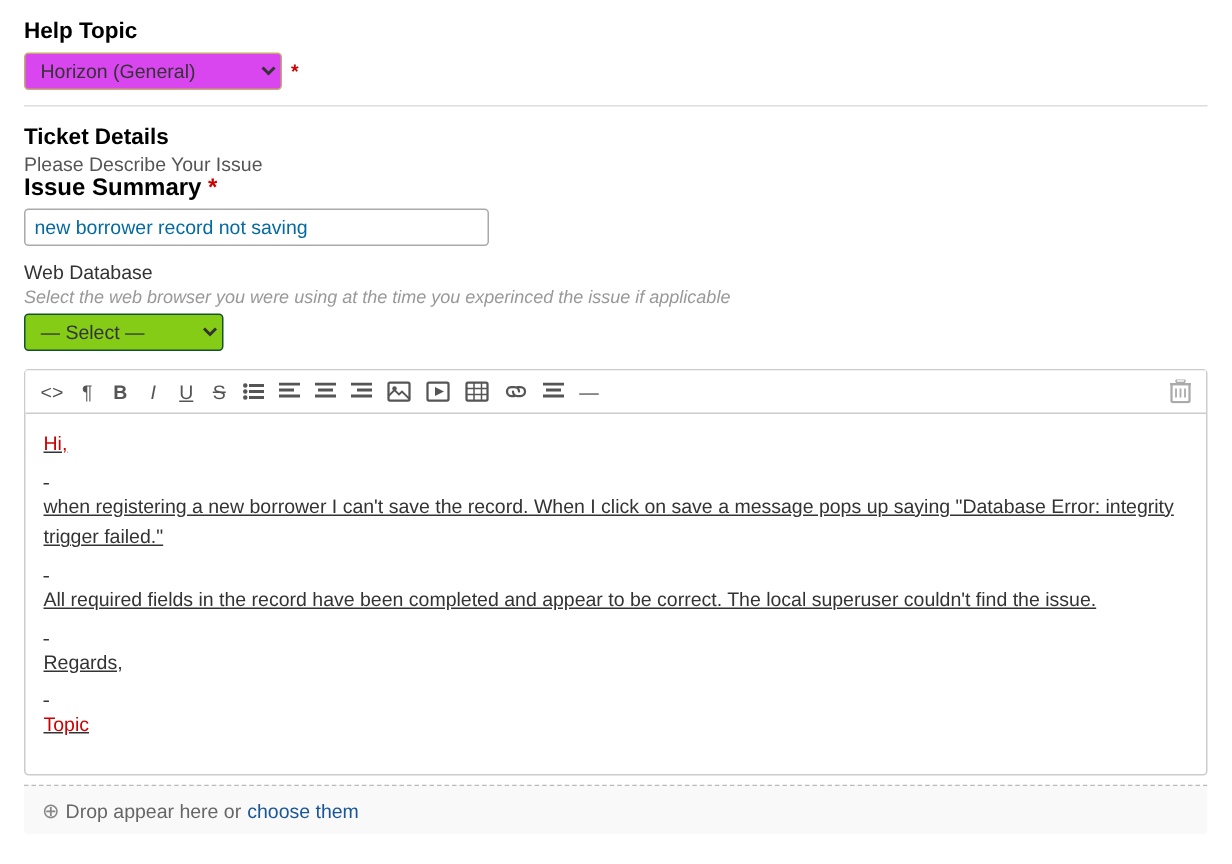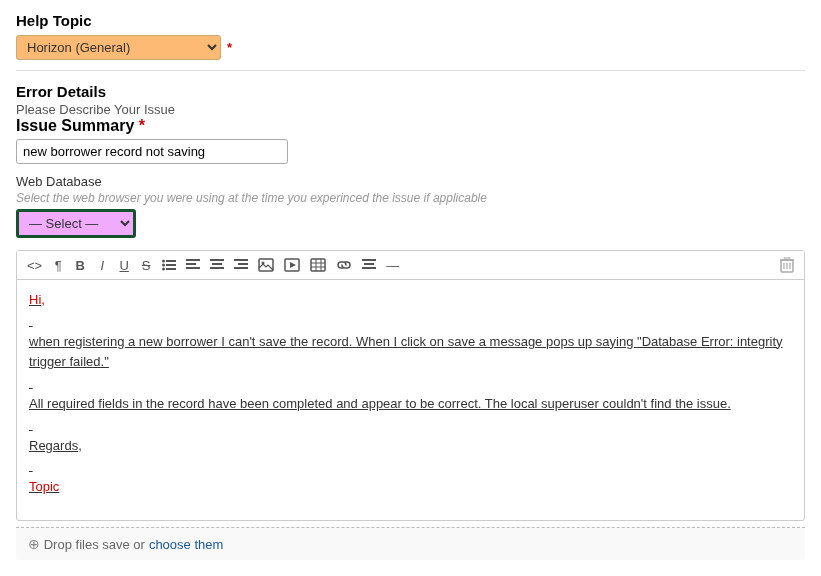--- a/index.html
+++ b/index.html
@@ -25,22 +25,22 @@
       gap: 6px;
       margin-bottom: 8px;
     }
 
     .help-topic-select {
       border: 1px solid #c8a96e;
       border-radius: 3px;
       padding: 3px 6px;
       font-size: 13px;
       color: #333;
-      background: #fdba74;
-      width: 205px;
+      background: #d946ef;
+      width: 172px;
       appearance: auto;
     }
 
     .required-star {
       color: #cc0000;
       font-weight: bold;
     }
 
     hr.divider {
       border: none;
@@ -69,46 +69,46 @@
 
     .field-label .required-star {
       color: #cc0000;
     }
 
     .issue-summary-input {
       border: 1px solid #aaa;
       border-radius: 3px;
       padding: 4px 6px;
       font-size: 13px;
-      width: 272px;
-      color: #000000;
+      width: 310px;
+      color: #0369a1;
     }
 
     .web-browser-label {
       font-size: 13px;
       color: #333;
       margin-top: 10px;
       margin-bottom: 2px;
     }
 
     .web-browser-hint {
       font-size: 12px;
       color: #999;
       font-style: italic;
       margin-bottom: 4px;
     }
 
     .browser-select {
-      border: 3px solid #14532d;
+      border: 1px solid #14532d;
       border-radius: 3px;
       padding: 3px 6px;
       font-size: 13px;
       color: #333;
-      background: #f0abfc;
-      width: 120px;
+      background: #84cc16;
+      width: 133px;
       appearance: auto;
     }
 
     
     .editor-container {
       border: 1px solid #ccc;
       border-radius: 3px;
       margin-top: 12px;
     }
 
@@ -209,21 +209,21 @@
       <option>Horizon (General)</option>
       <option>Other</option>
     </select>
     <span class="required-star">*</span>
   </div>
 </div>
 
 <hr class="divider">
 
 <div>
-  <div class="ticket-details-title">Error Details</div>
+  <div class="ticket-details-title">Ticket Details</div>
   <div class="ticket-subtitle">Please Describe Your Issue</div>
 
   <div>
     <div class="field-label">
       <span>Issue Summary</span>
       <span class="required-star">*</span>
     </div>
     <input class="issue-summary-input" type="text" value="new borrower record not saving" style="">
   </div>
 
@@ -340,15 +340,15 @@
     <p class="editor-line black">All required fields in the record have been completed and appear to be correct.  The local superuser couldn't find the issue.</p>
     <p class="editor-line empty">&nbsp;</p>
     <p class="editor-line black">Regards,</p>
     <p class="editor-line empty">&nbsp;</p>
     <p class="editor-line red">Topic</p>
   </div>
 </div>
 
 <div class="drop-zone">
   <span class="plus-icon">⊕</span>
-  <span>Drop files save or </span>
+  <span>Drop appear here or </span>
   <a href="#">choose them</a>
 </div>
 
 </body></html>

